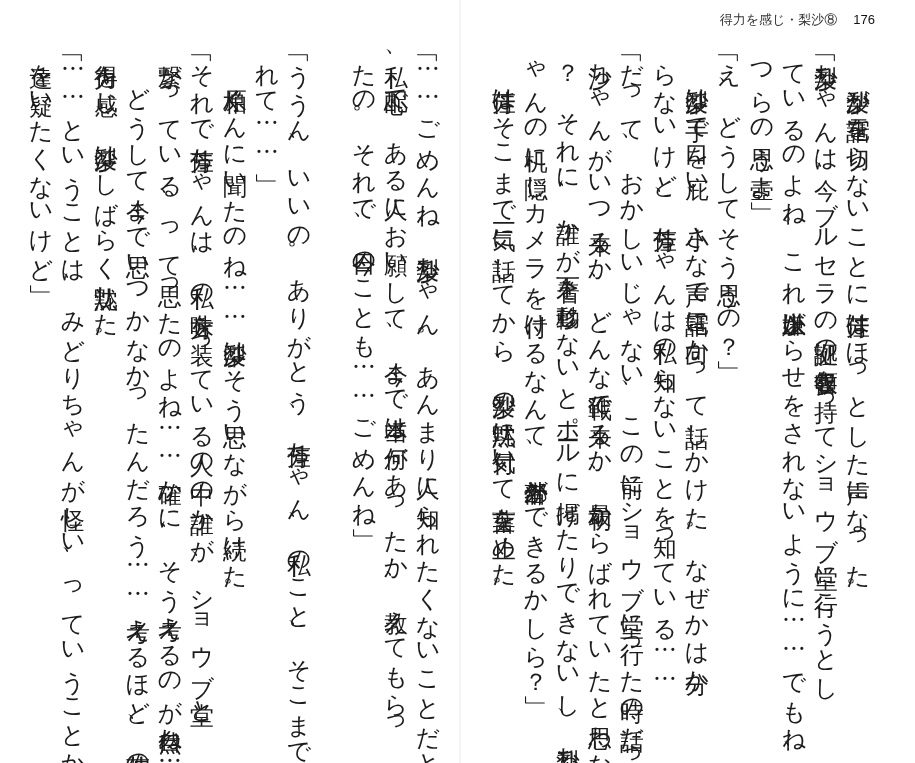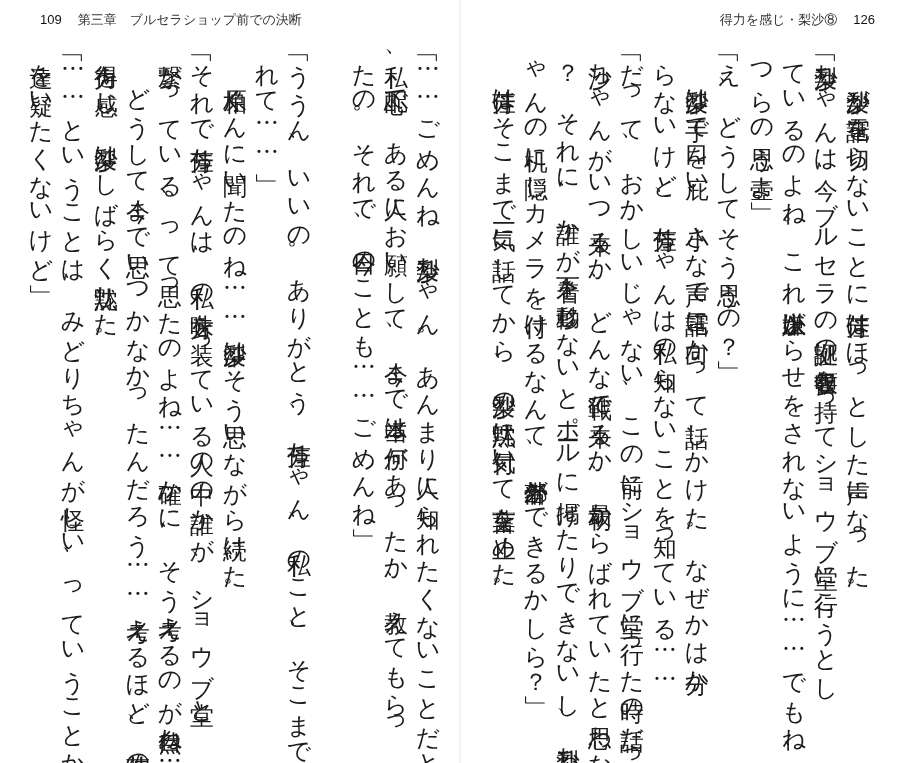--- a/index.html
+++ b/index.html
@@ -23,42 +23,39 @@
     white-space: nowrap; color: #1c1c1c;
   }
   .gutter {
     position: absolute; top: 0; left: 459px; width: 2px; height: 763px; background: #f4f4f4;
   }
 </style>
 </head>
 <body>
 
 <div class="page page-left">
-  <div class="header header-left">
-    <span class="num">109</span><span>第三章　ブルセラショップ前での決断</span>
-  </div>
   <div class="col" style="left:413px">「……ごめんね、梨沙ちゃん。あんまり人に知られたくないことだと思うけど、</div>
   <div class="col" style="left:381px">私、心配で、ある人にお願いして、今まで本当は何があったか、教えてもらっ</div>
   <div class="col" style="left:349px">たの。それで、今日のことも……ごめんね」</div>
   <div class="col" style="left:284px">「ううん、いいの。ありがとう、芳佳ちゃん、私のこと、そこまで心配してく</div>
   <div class="col" style="left:252px">れて……」</div>
   <div class="col" style="left:220px">　柏原くんに聞いたのね……梨沙はそう思いながら続けた。</div>
   <div class="col" style="left:187px">「それで芳佳ちゃんは、私の味方を装っている人の中の誰かが、ショウブ堂と</div>
   <div class="col" style="left:155px">繋がっている、って思ったのよね……確かに、そう考えるのが自然ね……」</div>
   <div class="col" style="left:123px">　どうして今まで思いつかなかったんだろう……考えるほど、芳佳の言葉に説</div>
   <div class="col" style="left:91px">得力を感じ、梨沙はしばらく沈黙した。</div>
   <div class="col" style="left:58px">「……ということは、みどりちゃんが怪しい、っていうことかな……あまり友</div>
   <div class="col" style="left:26px">達を疑いたくないけど」</div>
 </div>
 
 <div class="gutter"></div>
 
 <div class="page page-right">
   <div class="header header-right">
-    <span>得力を感じ・梨沙⑧</span><span class="num">126</span>
+    <span>得力を感じ・梨沙⑧</span><span class="num">176</span>
   </div>
   <div class="col" style="left:383px">　梨沙が電話を切らないことに芳佳はほっとした声になった。</div>
   <div class="col" style="left:351px">「梨沙ちゃんは今、ブルセラの証拠の領収書を持ってショウブ堂に行こうとし</div>
   <div class="col" style="left:319px">ているのよね。これ以上嫌がらせをされないように……でもね、それじゃあい</div>
   <div class="col" style="left:287px">つらの思う壺よ」</div>
   <div class="col" style="left:254px">「え、どうしてそう思うの？」</div>
   <div class="col" style="left:222px">　梨沙は手で口を庇い、小さな声で電話に向かって話しかけた。なぜかは分か</div>
   <div class="col" style="left:190px">らないけど、芳佳ちゃんは私の知らないことを知っている……</div>
   <div class="col" style="left:157px">「だって、おかしいじゃない、この前にショウブ堂に行った時の話だって、梨</div>
   <div class="col" style="left:125px">沙ちゃんがいつ来るか、どんな作戦で来るか、最初からばれていたと思わない</div>

